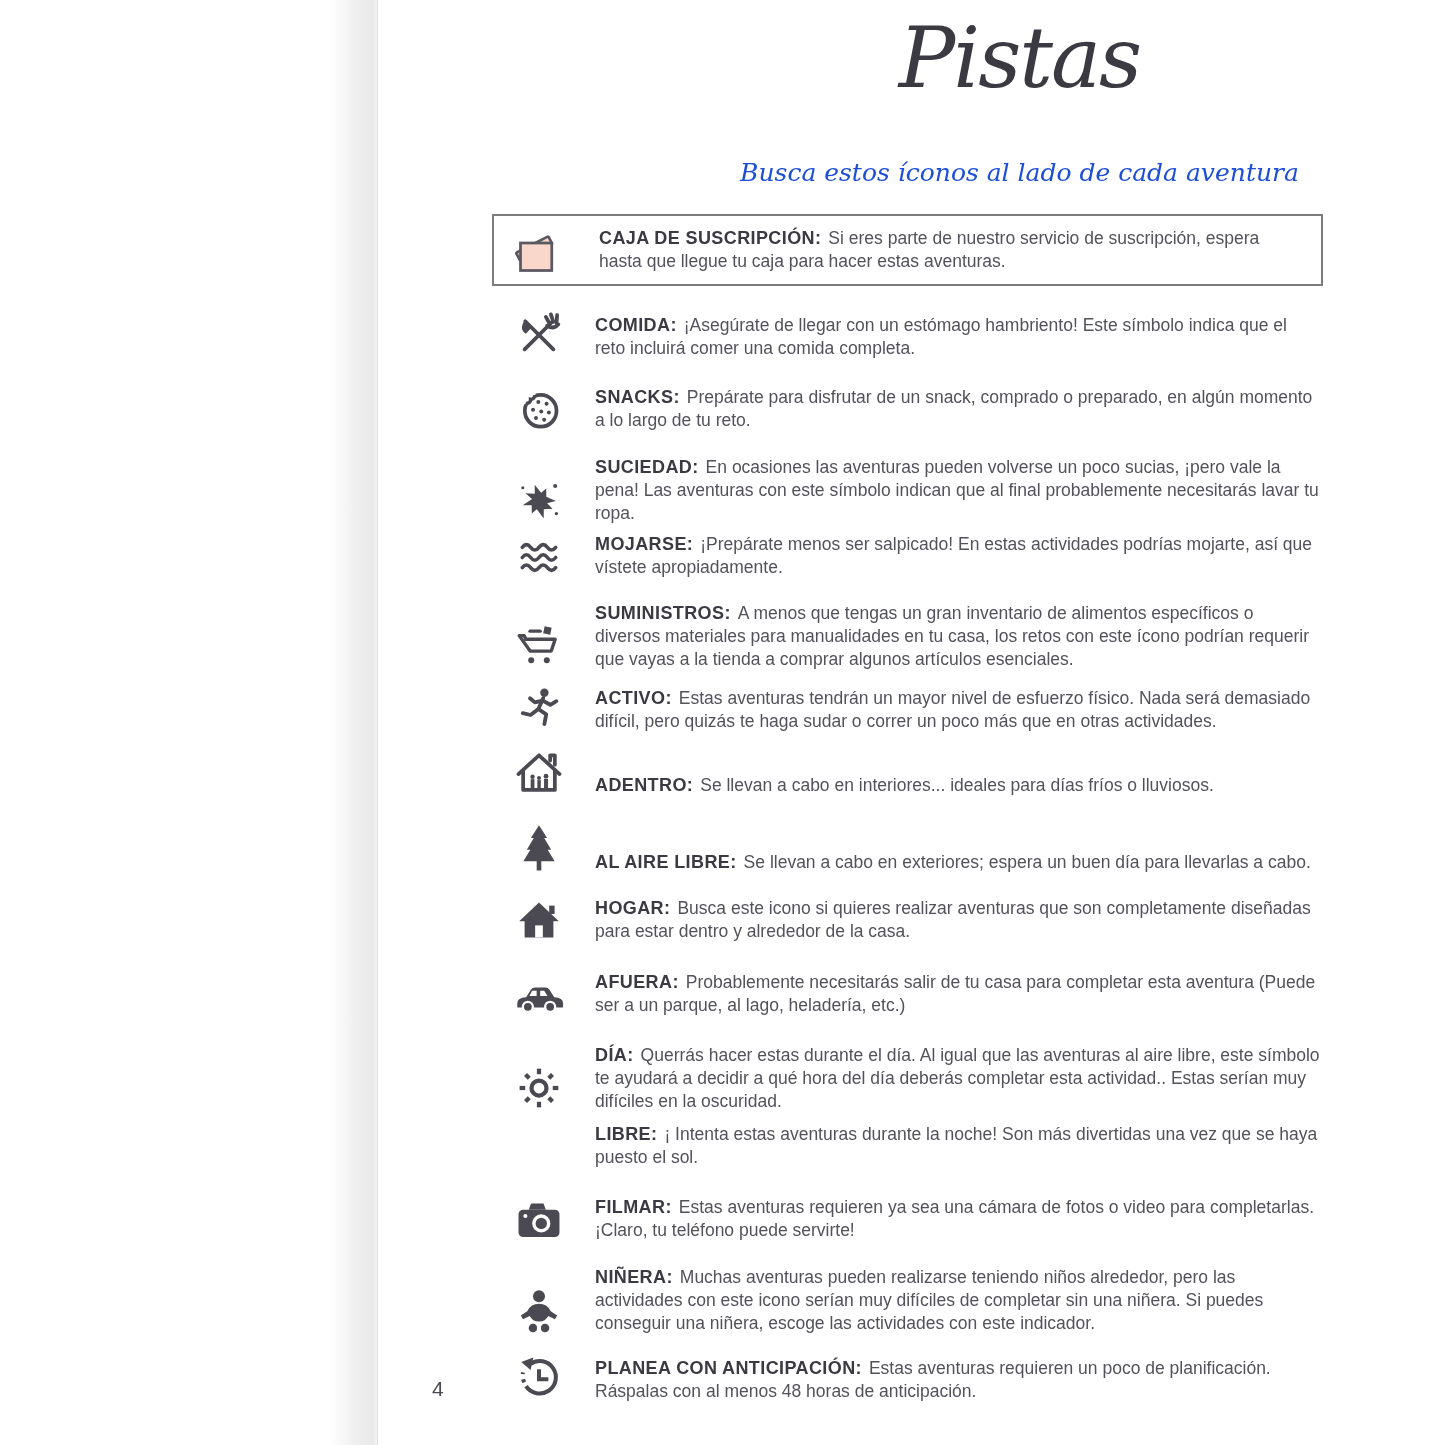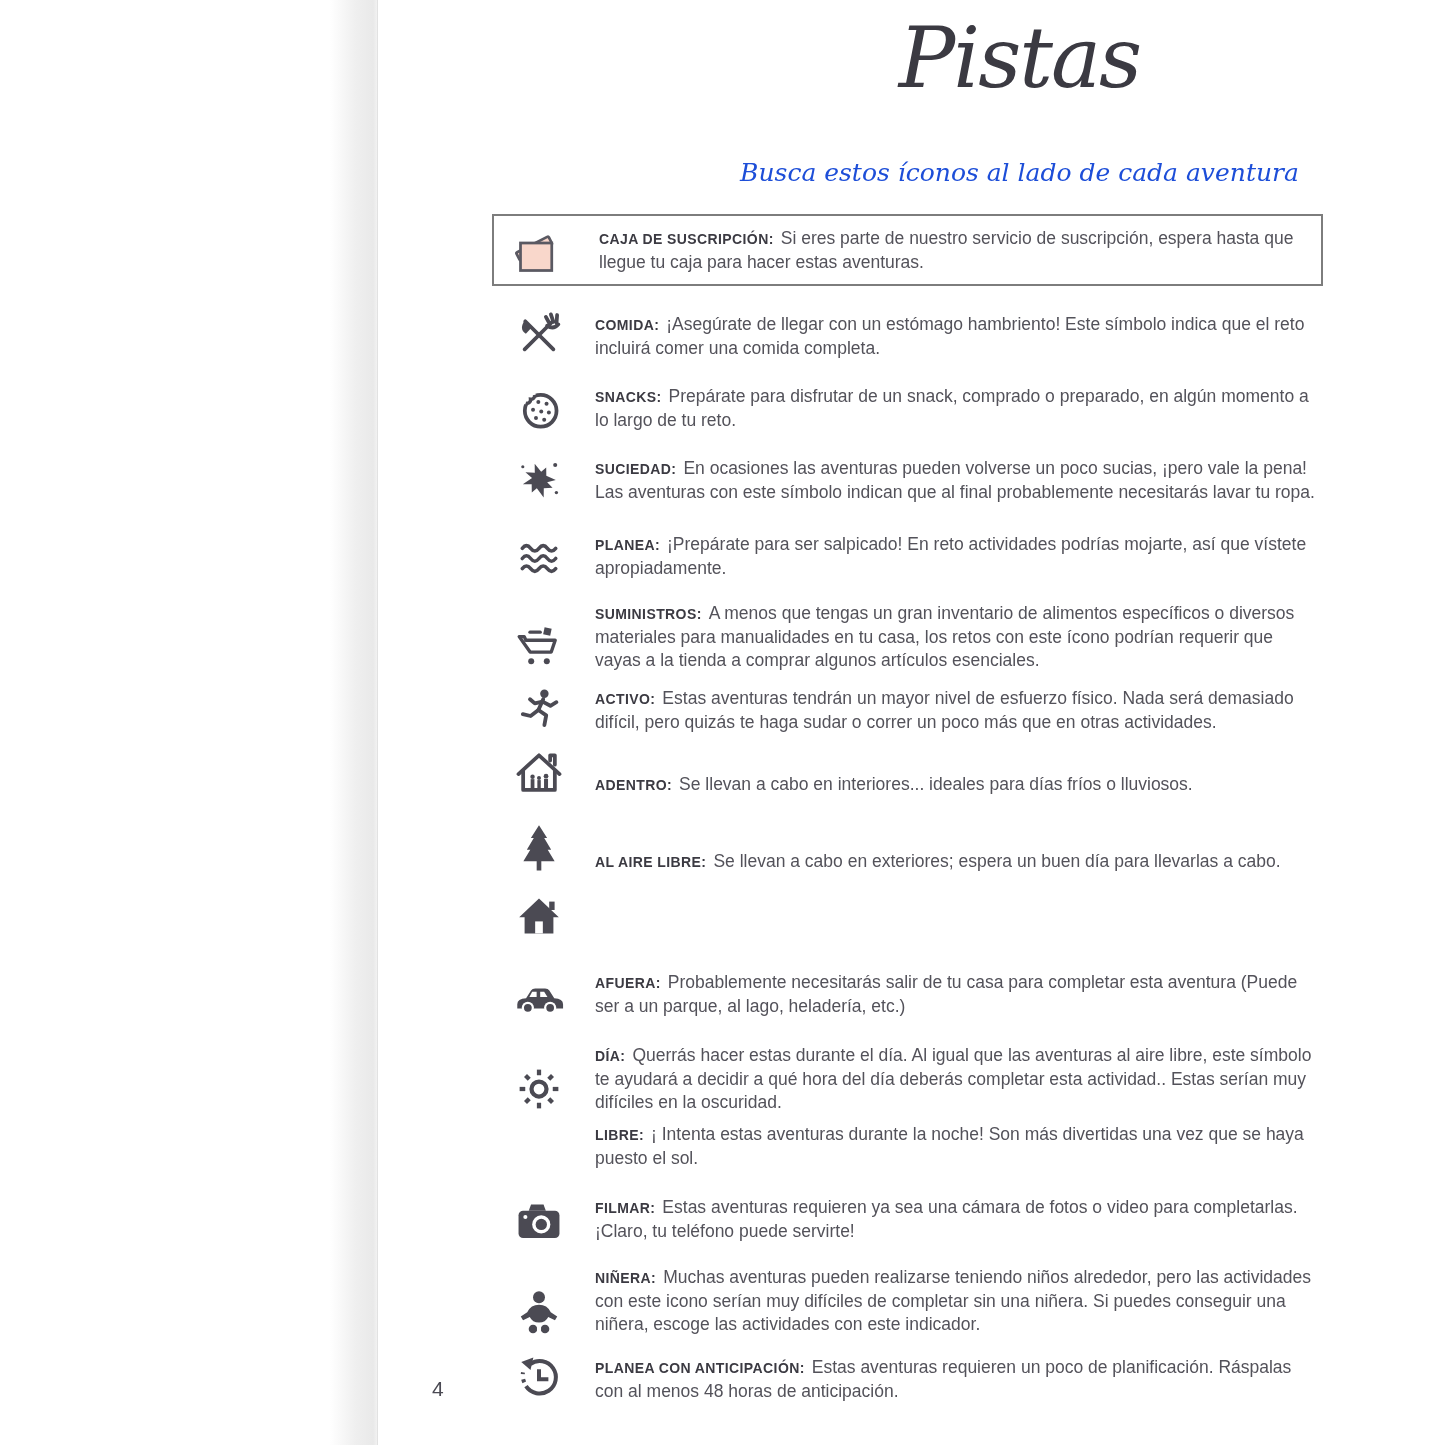--- a/index.html
+++ b/index.html
@@ -37,21 +37,21 @@
   .featured .icon-cell{flex:0 0 88px;display:flex;justify-content:center;}
   .featured .text-cell{width:700px;font-size:17.5px;line-height:23px;}
   .row{
     position:absolute;left:500px;width:828px;
     display:flex;align-items:flex-end;
   }
   .icon-cell{flex:0 0 78px;display:flex;justify-content:center;}
   .text-cell{margin-left:17px;width:726px;font-size:17.5px;line-height:23px;color:#53525a;}
   .label{
     font-weight:bold;color:#3b3a42;letter-spacing:0.4px;
-    font-size:14px;margin-right:7px;
+    font-size:18px;margin-right:7px;
   }
   .pagenum{
     position:absolute;left:432px;top:1377px;font-size:21px;color:#4b4a53;
   }
   .icn{display:inline-block;line-height:0;}
   svg{display:block;}
 </style>
 </head>
 <body>
 
@@ -137,21 +137,21 @@
       <span class="icn">
     <svg width="46" height="43" viewBox="0 0 38 36">
       <g fill="none" stroke="#4b4a53" stroke-width="3" stroke-linecap="round">
         <path d="M5 9.5 q3.5 -4.5 7 0 t7 0 t7 0 t7 0"></path>
         <path d="M5 18 q3.5 -4.5 7 0 t7 0 t7 0 t7 0"></path>
         <path d="M5 26.5 q3.5 -4.5 7 0 t7 0 t7 0 t7 0"></path>
       </g>
     </svg>
   </span>
     </div>
-  <div class="text-cell"><span class="label">PLANEA:</span><span>¡Prepárate para ser salpicado! En reto actividades podrías mojarte, así que vístete apropiadamente.</span></div>
+  <div class="text-cell"><span class="label">MOJARSE:</span><span>¡Prepárate menos ser salpicado! En estas actividades podrías mojarte, así que vístete apropiadamente.</span></div>
 </div>
 
 <div class="row" style="top:602px">
   <div class="icon-cell" style="margin-top:2px">
       <span class="icn">
     <svg width="48" height="48" viewBox="0 0 40 40">
       <g fill="none" stroke="#4b4a53" stroke-width="2.8" stroke-linejoin="round" stroke-linecap="round">
         <path d="M3.5 10.5 h4.2 l1.4 3 h24.4 l-3.3 9.9 h-17.6 z"></path>
         <path d="M12.5 6.8 h8.5"></path>
       </g>
@@ -219,20 +219,21 @@
 <div class="row" style="top:897px">
   <div class="icon-cell" style="margin-top:-4px">
       <span class="icn">
     <svg width="48" height="46" viewBox="0 0 40 38" fill="#4b4a53">
       <rect x="28.5" y="7" width="4.5" height="7"></rect>
       <path d="M20 4.5 L3.5 20 H8 V33.5 H32 V20 H36.5 Z"></path>
       <rect x="16.8" y="23.5" width="6.4" height="10" fill="#ffffff"></rect>
     </svg>
   </span>
     </div>
+  <div class="text-cell"><span class="label">HOGAR:</span><span>Busca este icono si quieres realizar aventuras que son completamente diseñadas para estar dentro y alrededor de la casa.</span></div>
 </div>
 
 <div class="row" style="top:971px">
   <div class="icon-cell" style="margin-top:-2px">
       <span class="icn">
     <svg width="54" height="45" viewBox="0 0 46 38" fill="#4b4a53">
       <path d="M4.5 30 v-3.5 q0 -5 7.5 -5.2 l4.2 -6.6 q1.1 -1.7 3.6 -1.7 h8.4 q2.5 0 3.6 1.7 l4.2 6.6 q7.5 0.2 7.5 5.2 V30 Z"></path>
       <path d="M17.2 15.8 L14.8 20.3 H21 V15.8 Z" fill="#ffffff"></path>
       <path d="M24 15.8 V20.3 H30.2 L27.4 15.8 Z" fill="#ffffff"></path>
       <circle cx="13.5" cy="29.5" r="5.2" fill="#ffffff"></circle>

